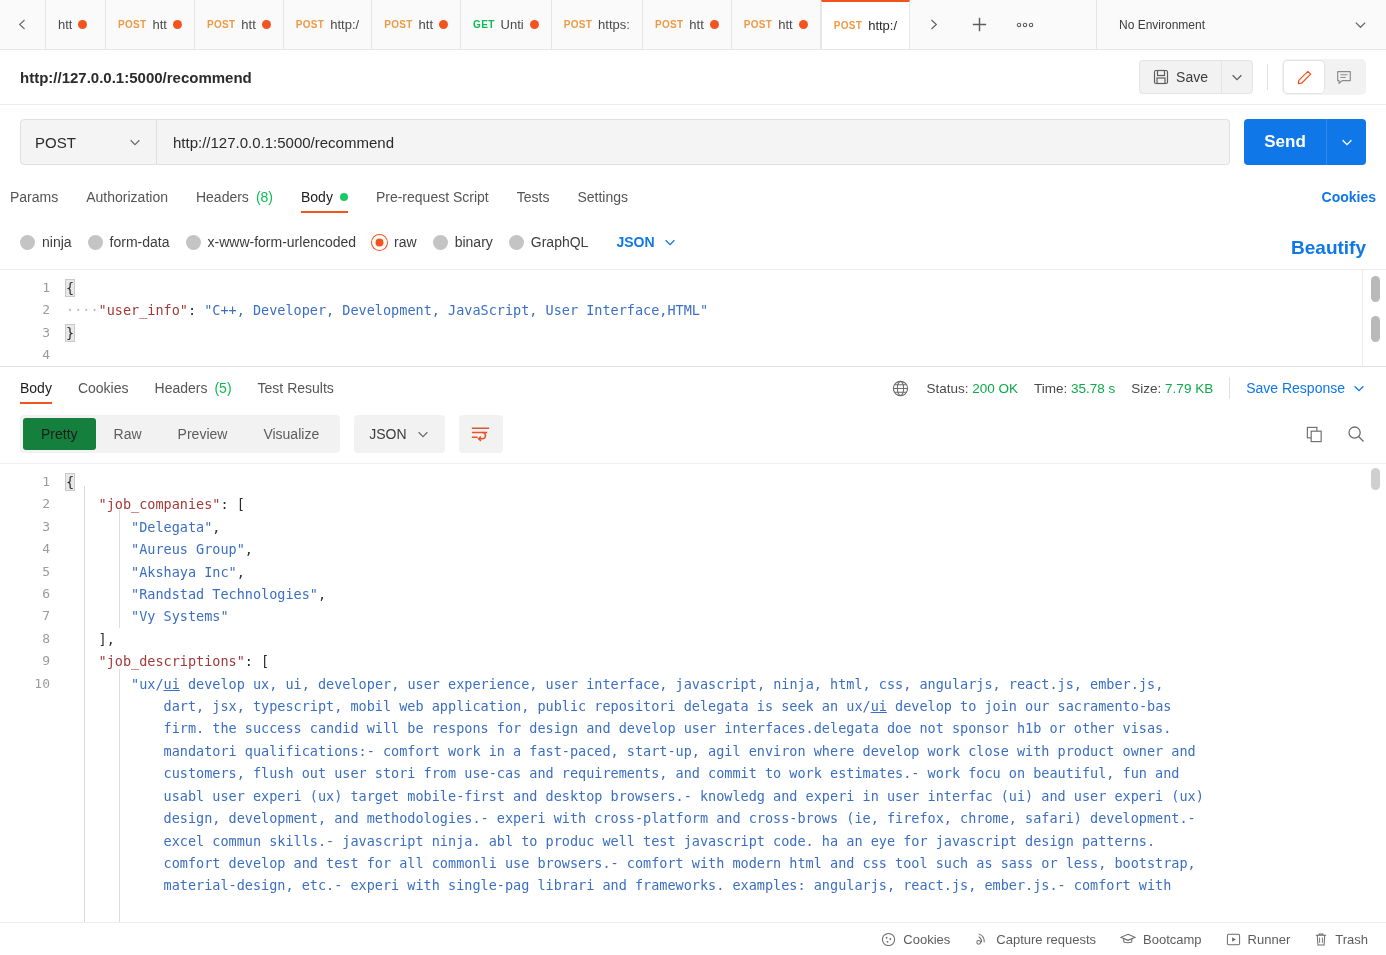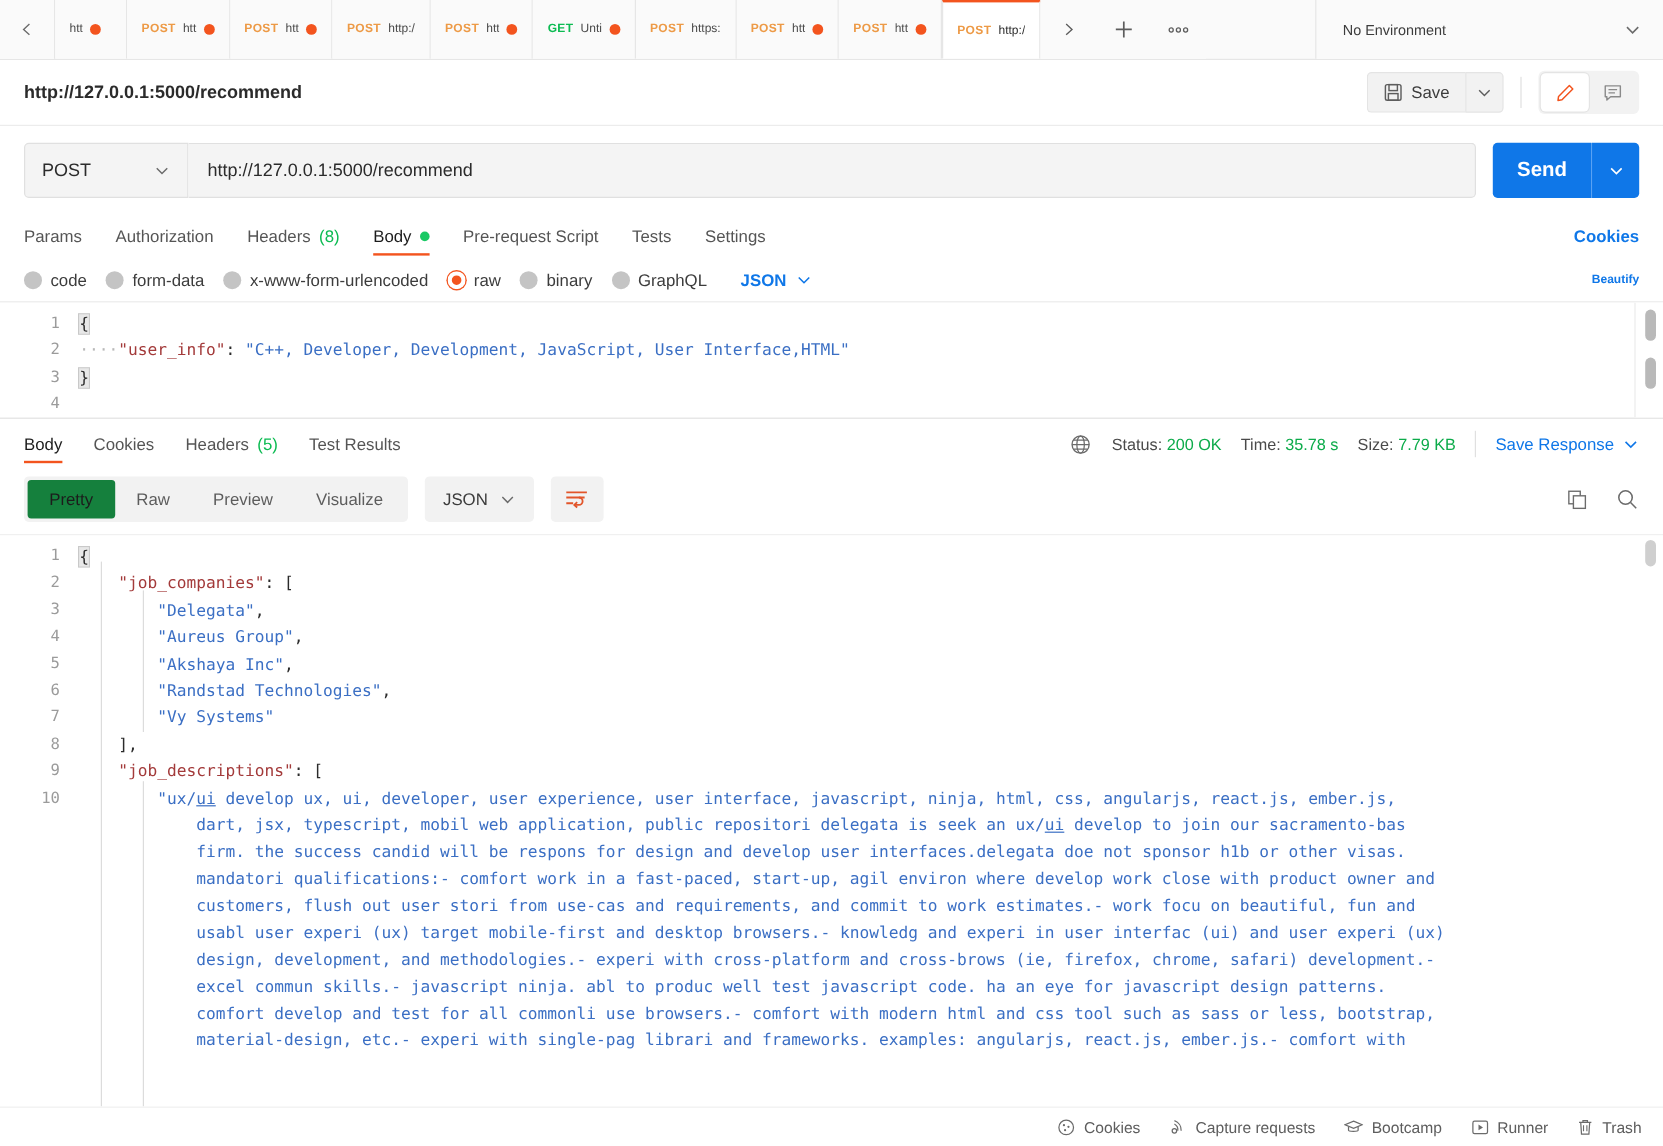--- a/index.html
+++ b/index.html
@@ -26,21 +26,21 @@
   .tab {
     display: flex; align-items: center; gap: 6px;
     padding: 0 12px; border-right: 1px solid #e6e6e6;
     background: #fafafa; white-space: nowrap; font-size: 13px;
     color: #3c3c3c; position: relative; max-width: 96px; min-width: 60px;
     overflow: hidden;
   }
   .tab .method { font-size: 10px; font-weight: 700; letter-spacing: .3px; }
   .tab .m-post { color: #ed9a46; }
   .tab .m-get  { color: #0cbb52; }
-  .tab .label { font-size: 10px; color: #4a4a4a; overflow: hidden; text-overflow: clip; }
+  .tab .label { font-size: 13px; color: #4a4a4a; overflow: hidden; text-overflow: clip; }
   .tab .dot { width: 9px; height: 9px; border-radius: 50%; background: #f3541e; flex: 0 0 9px; }
   .tab.active {
     background: #ffffff; border-top: 2px solid #f3541e;
     border-left: 1px solid #e6e6e6;
   }
   .tab.active .label { color: #2b2b2b; }
   .tab-actions { display: flex; align-items: center; background: #fafafa; }
   .tab-act-btn {
     width: 46px; height: 100%; display: flex; align-items: center; justify-content: center;
     color: #5d5d5d;
@@ -93,37 +93,37 @@
     background: #0f77e8; color: #fff; font-size: 17px; font-weight: 700;
     border-radius: 4px 0 0 4px; height: 46px;
   }
   .send-caret {
     width: 40px; display: flex; align-items: center; justify-content: center;
     background: #0f77e8; color: #fff; border-radius: 0 4px 4px 0;
     border-left: 1px solid #2f8bef; height: 46px;
   }
 
   
-  .req-tabs { display: flex; align-items: center; padding: 0 20px; gap: 28px; flex: 0 0 auto; height: 40px; }
+  .req-tabs { display: flex; align-items: center; padding: 0 10px; gap: 28px; flex: 0 0 auto; height: 40px; }
   .rtab { font-size: 14px; color: #555; position: relative; height: 40px; display: flex; align-items: center; gap: 7px; }
   .rtab.active { color: #1c1c1c; }
   .rtab.active::after {
     content: ""; position: absolute; left: 0; right: 0; bottom: 4px; height: 2.5px; background: #f3541e;
   }
   .count-green { color: #0cbb52; }
   .green-dot { width: 8px; height: 8px; border-radius: 50%; background: #19c964; display: inline-block; }
   .cookies-link { margin-left: auto; color: #0f77e8; font-size: 14px; font-weight: 700; }
 
   
   .body-row { display: flex; align-items: center; padding: 8px 20px 10px 20px; gap: 16px; flex: 0 0 auto; }
   .radio-item { display: flex; align-items: center; gap: 7px; font-size: 14px; color: #3c3c3c; }
   .radio { width: 15px; height: 15px; border-radius: 50%; background: #c4c4c4; }
   .radio.on { background: #f3541e; box-shadow: inset 0 0 0 3.5px #ffffff, 0 0 0 1px #f3541e; }
   .json-select { display: flex; align-items: center; gap: 8px; color: #0f77e8; font-size: 14px; font-weight: 700; margin-left: 12px; }
-  .beautify { margin-left: auto; color: #0f77e8; font-size: 10px; font-weight: 700; }
+  .beautify { margin-left: auto; color: #0f77e8; font-size: 19px; font-weight: 700; margin-top: 12px; }
 
   
   .editor {
     position: relative; border-top: 1px solid #ececec;
     font-family: "DejaVu Sans Mono", "Liberation Mono", monospace;
     font-size: 13.5px; background: #fff; overflow: hidden;
   }
   .req-editor { flex: 0 0 98px; height: 98px; border-bottom: 1px solid #e2e2e2; }
   .code-rows { display: flex; flex-direction: column; padding-top: 7px; }
   .code-line { display: flex; align-items: flex-start; line-height: 22.4px; white-space: pre; }
@@ -343,21 +343,21 @@
       </div>
       <div class="rtab">
         <span>Settings</span>
       </div>
       <div class="cookies-link">Cookies</div>
     </div>
 
   <div class="body-row" id="body-types">
       <div class="radio-item">
         <span class="radio"></span>
-        <span>code</span>
+        <span>ninja</span>
       </div>
       <div class="radio-item">
         <span class="radio"></span>
         <span>form-data</span>
       </div>
       <div class="radio-item">
         <span class="radio"></span>
         <span>x-www-form-urlencoded</span>
       </div>
       <div class="radio-item">

